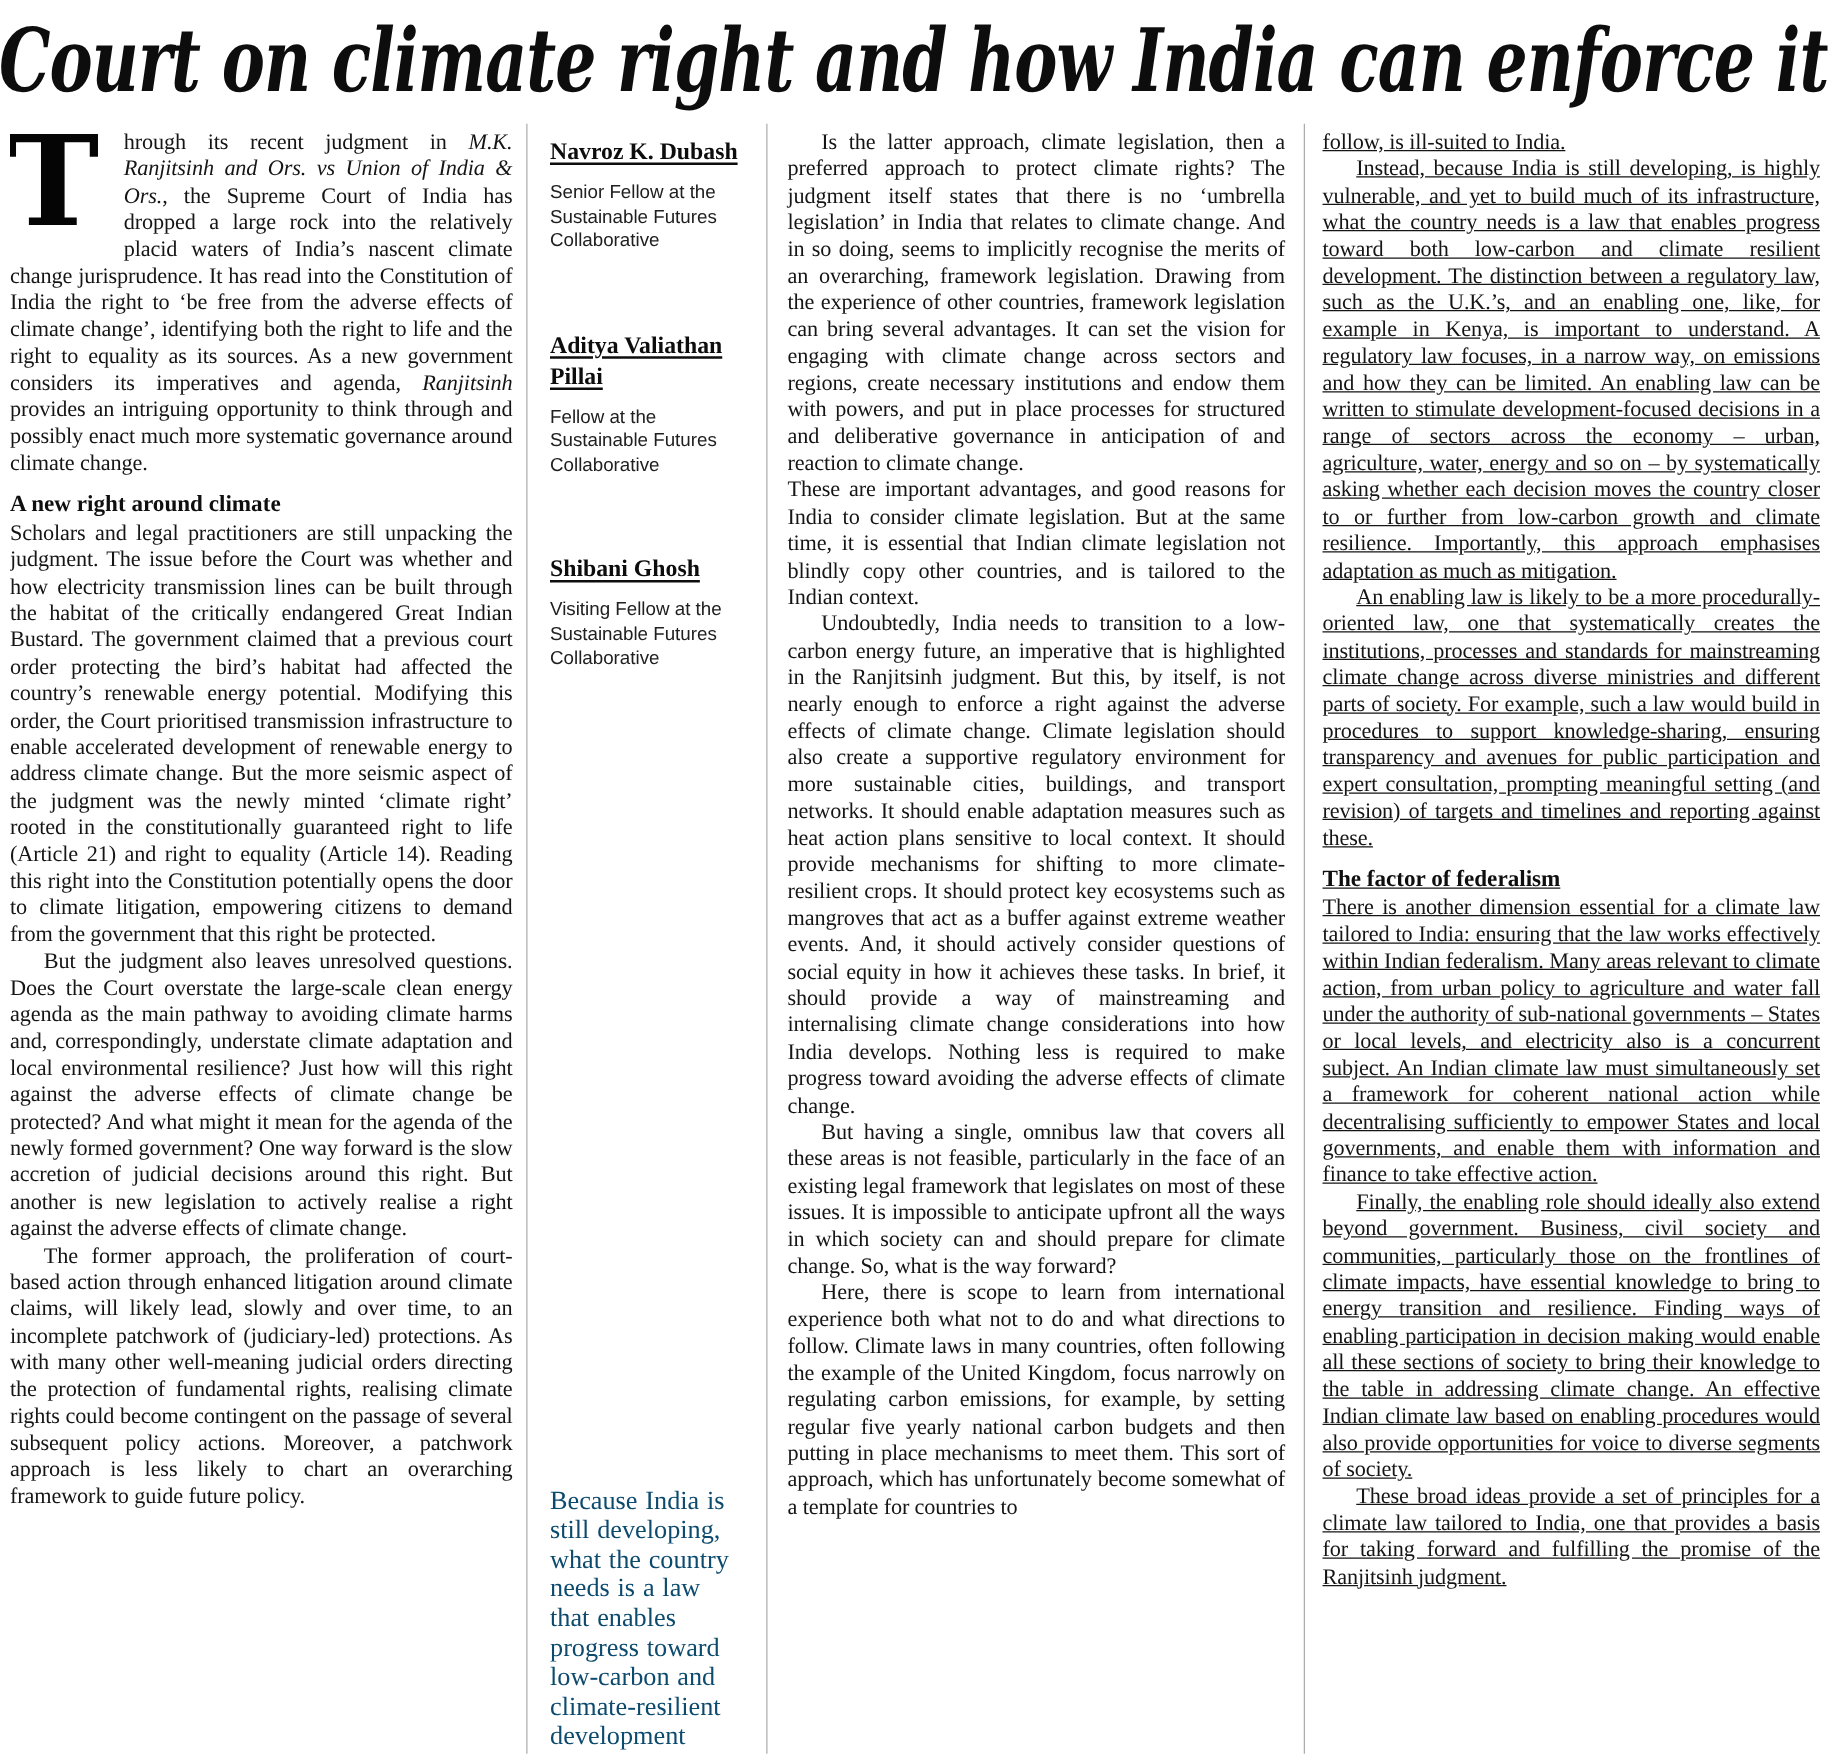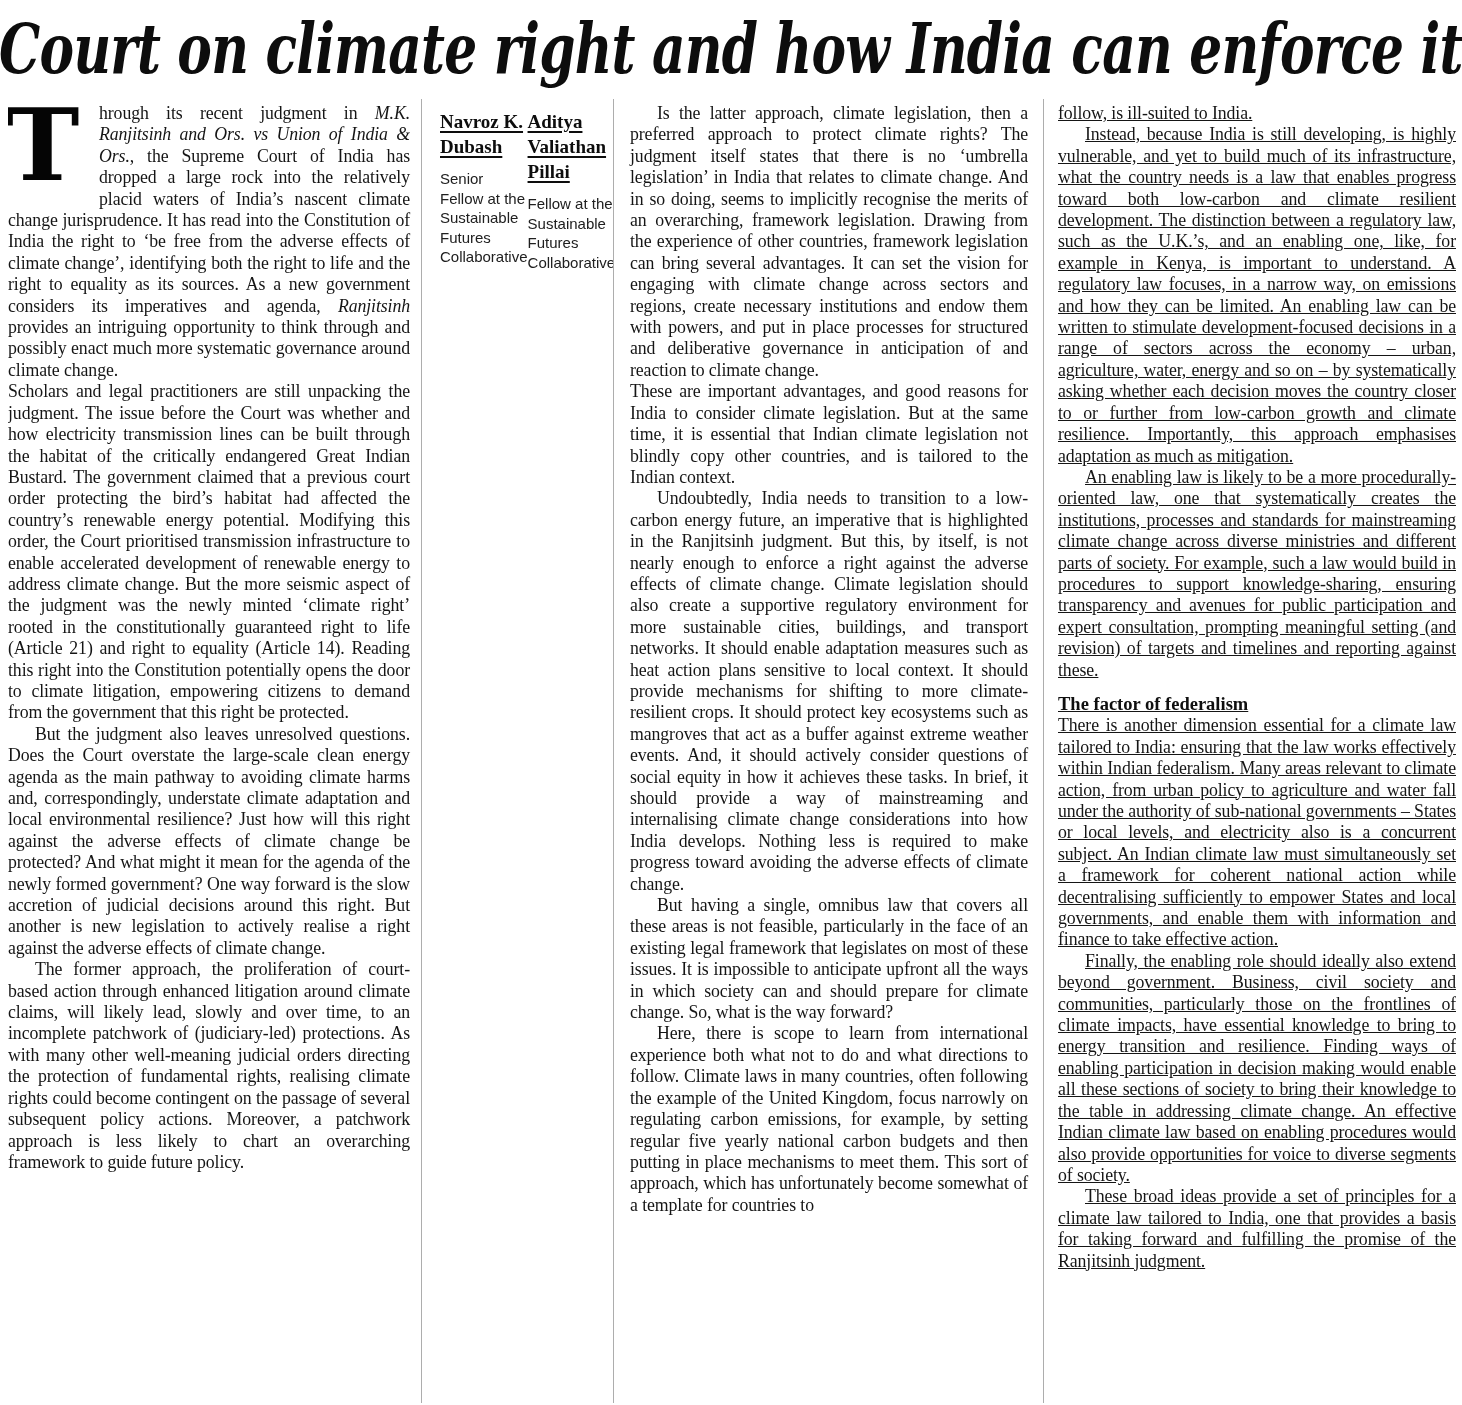--- a/index.html
+++ b/index.html
@@ -21,21 +21,21 @@
   
   .content{
     display:grid;
     grid-template-columns:413px 192px 430px 413px;
     padding:2px 6px 0 8px;
     height:1304px;
   }
   .col{overflow:hidden;padding-top:4px;}
   .col1{padding-right:11px;}
   .col2{border-left:1px solid #adadad;padding-left:18px;padding-right:17px;
-        display:flex;flex-direction:row;}
+        display:flex;flex-direction:column;}
   .col3{border-left:1px solid #adadad;padding-left:16px;padding-right:15px;}
   .col4{border-left:1px solid #adadad;padding-left:14px;text-decoration:underline;}
   
   .body-p{
     margin:0;font-size:17.8px;line-height:21.4px;text-align:justify;
     letter-spacing:-0.1px;
   }
   .ind{text-indent:27px;}
   .sec{
     margin:13px 0 0 0;font-size:18.5px;line-height:21.4px;font-weight:700;color:#0f0f0f;
@@ -58,40 +58,40 @@
     cursor:pointer;
   }
   .a-role{
     margin:0;font-family:"Liberation Sans", sans-serif;
     font-size:15px;line-height:19.5px;color:#202020;
   }
   
   .pullquote{
     margin-top:auto;padding-bottom:2px;
     font-family:"Liberation Serif", serif;
-    font-size:21px;line-height:23.6px;color:#8b5cf6;
+    font-size:21px;line-height:23.6px;color:#0c4a6e;
     word-spacing:1px;
-    text-align:right;
   }
 </style>
 </head>
 <body>
 
 <div class="headline">
   <span class="headline-inner">Court on climate right and how India can enforce it</span>
 </div>
 
 <div class="content">
 
   <div class="col col1">
     <p class="body-p">
       <span class="dc">
           <span>T</span>
         </span><span>hrough its recent judgment in </span><i>M.K. Ranjitsinh and Ors. vs Union of India &amp; Ors.</i><span>, the Supreme Court of India has dropped a large rock into the relatively placid waters of India’s nascent climate change jurisprudence. It has read into the Constitution of India the right to ‘be free from the adverse effects of climate change’, identifying both the right to life and the right to equality as its sources. As a new government considers its imperatives and agenda, </span><i>Ranjitsinh</i><span> provides an intriguing opportunity to think through and possibly enact much more systematic governance around climate change.</span>
     </p>
+    <h2 class="sec">A new right around climate</h2>
     <p class="body-p">Scholars and legal practitioners are still unpacking the judgment. The issue before the Court was whether and how electricity transmission lines can be built through the habitat of the critically endangered Great Indian Bustard. The government claimed that a previous court order protecting the bird’s habitat had affected the country’s renewable energy potential. Modifying this order, the Court prioritised transmission infrastructure to enable accelerated development of renewable energy to address climate change. But the more seismic aspect of the judgment was the newly minted ‘climate right’ rooted in the constitutionally guaranteed right to life (Article 21) and right to equality (Article 14). Reading this right into the Constitution potentially opens the door to climate litigation, empowering citizens to demand from the government that this right be protected.</p>
     <p class="body-p ind">But the judgment also leaves unresolved questions. Does the Court overstate the large-scale clean energy agenda as the main pathway to avoiding climate harms and, correspondingly, understate climate adaptation and local environmental resilience? Just how will this right against the adverse effects of climate change be protected? And what might it mean for the agenda of the newly formed government? One way forward is the slow accretion of judicial decisions around this right. But another is new legislation to actively realise a right against the adverse effects of climate change.</p>
     <p class="body-p ind">The former approach, the proliferation of court-based action through enhanced litigation around climate claims, will likely lead, slowly and over time, to an incomplete patchwork of (judiciary-led) protections. As with many other well-meaning judicial orders directing the protection of fundamental rights, realising climate rights could become contingent on the passage of several subsequent policy actions. Moreover, a patchwork approach is less likely to chart an overarching framework to guide future policy.</p>
   </div>
 
   <div class="col col2">
     <div class="author">
       <h3 class="a-name">Navroz K. Dubash</h3>
       <p class="a-role">Senior Fellow at the Sustainable Futures Collaborative</p>
     </div>

